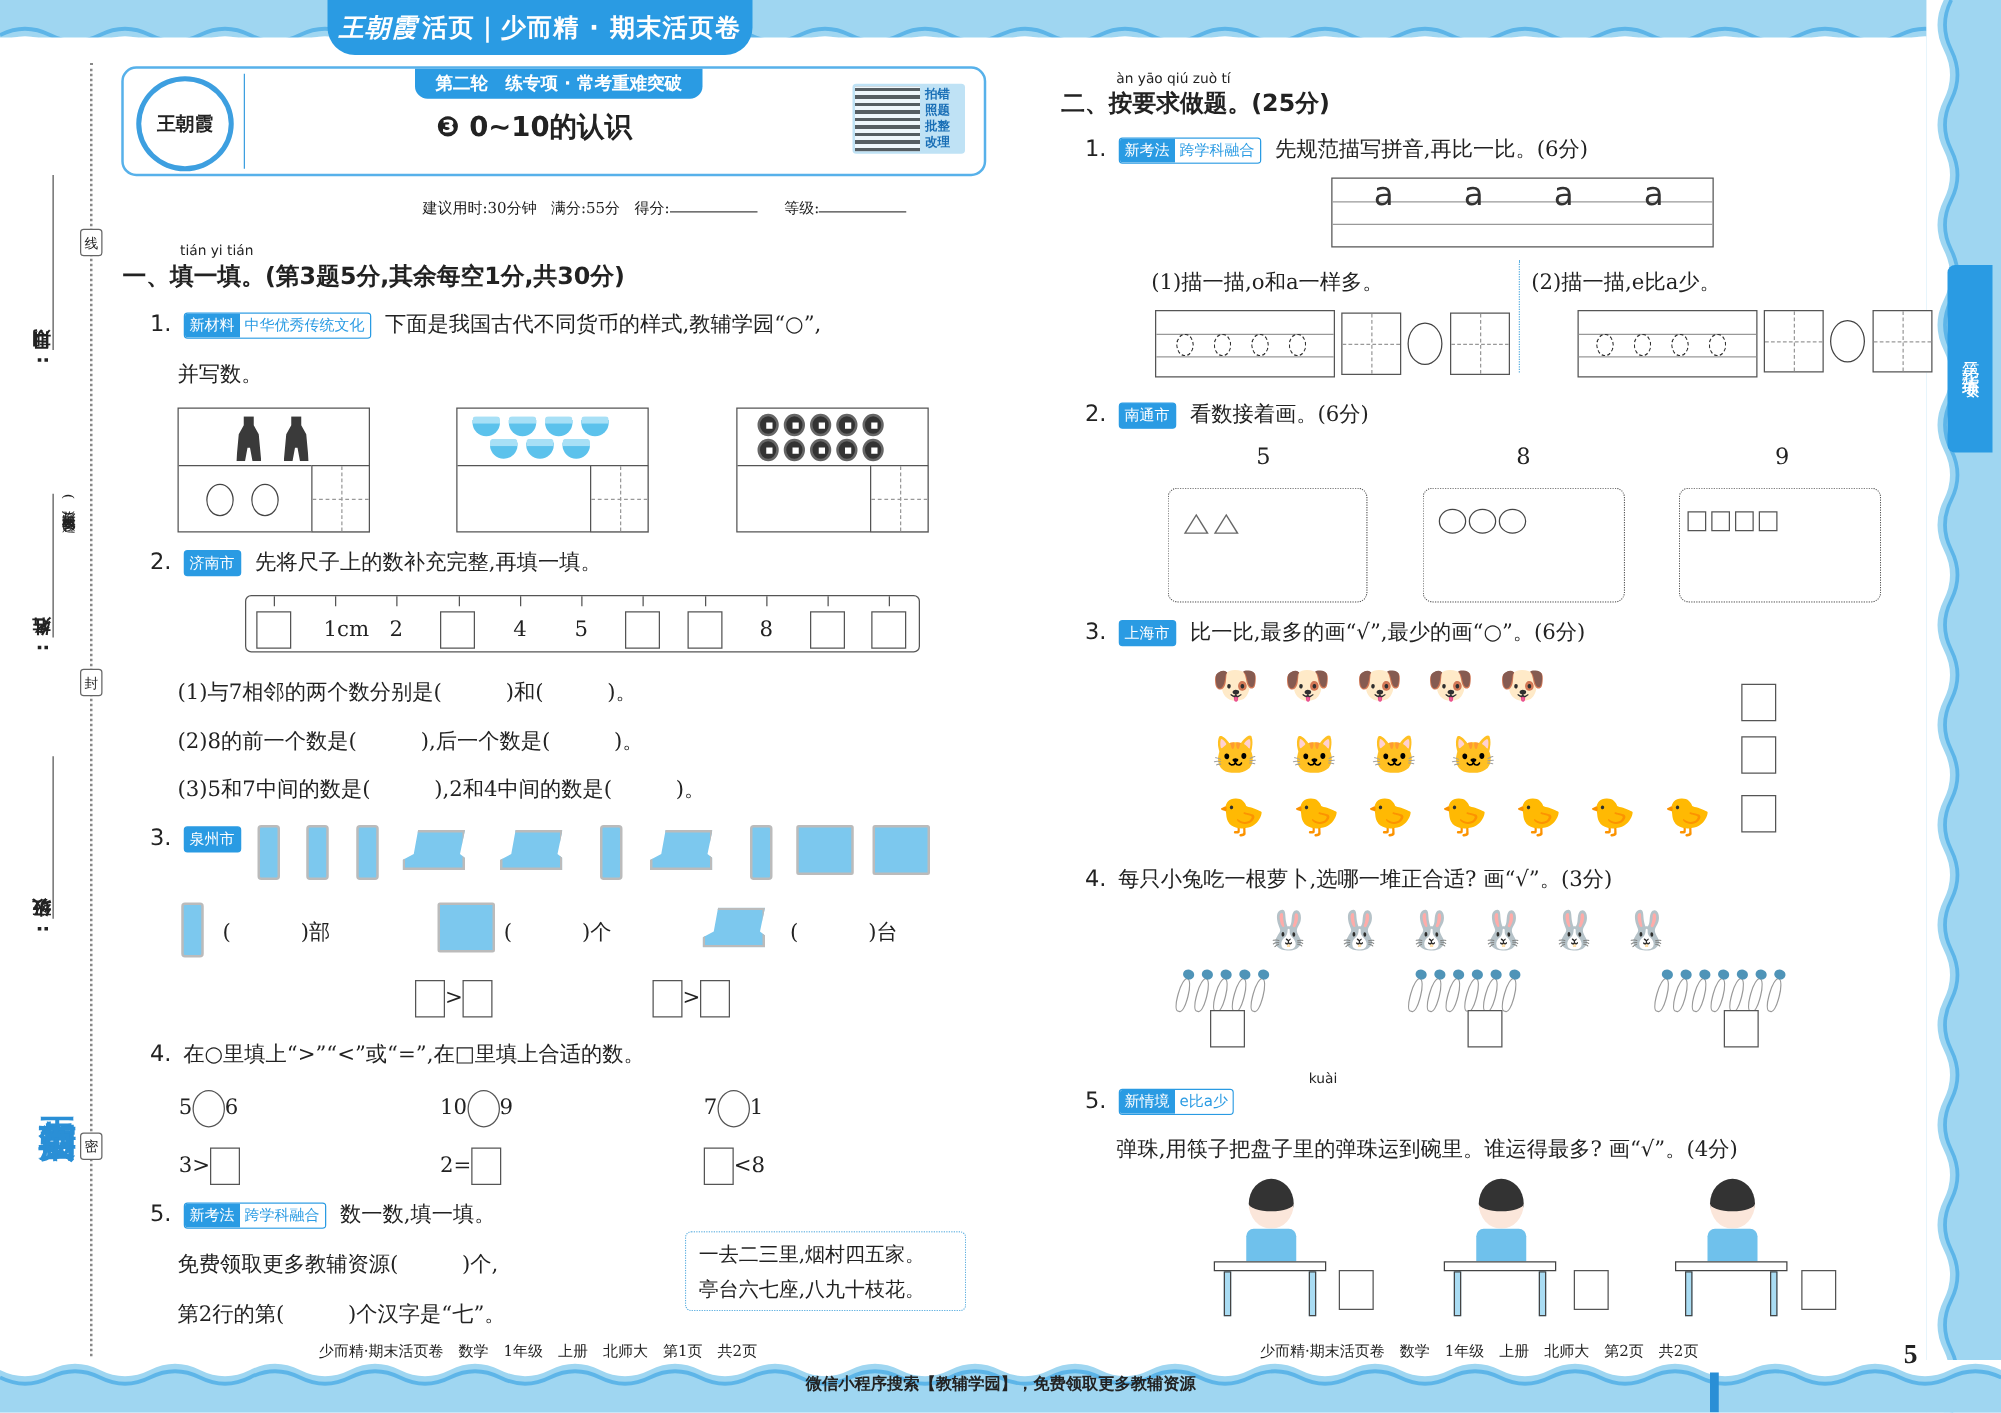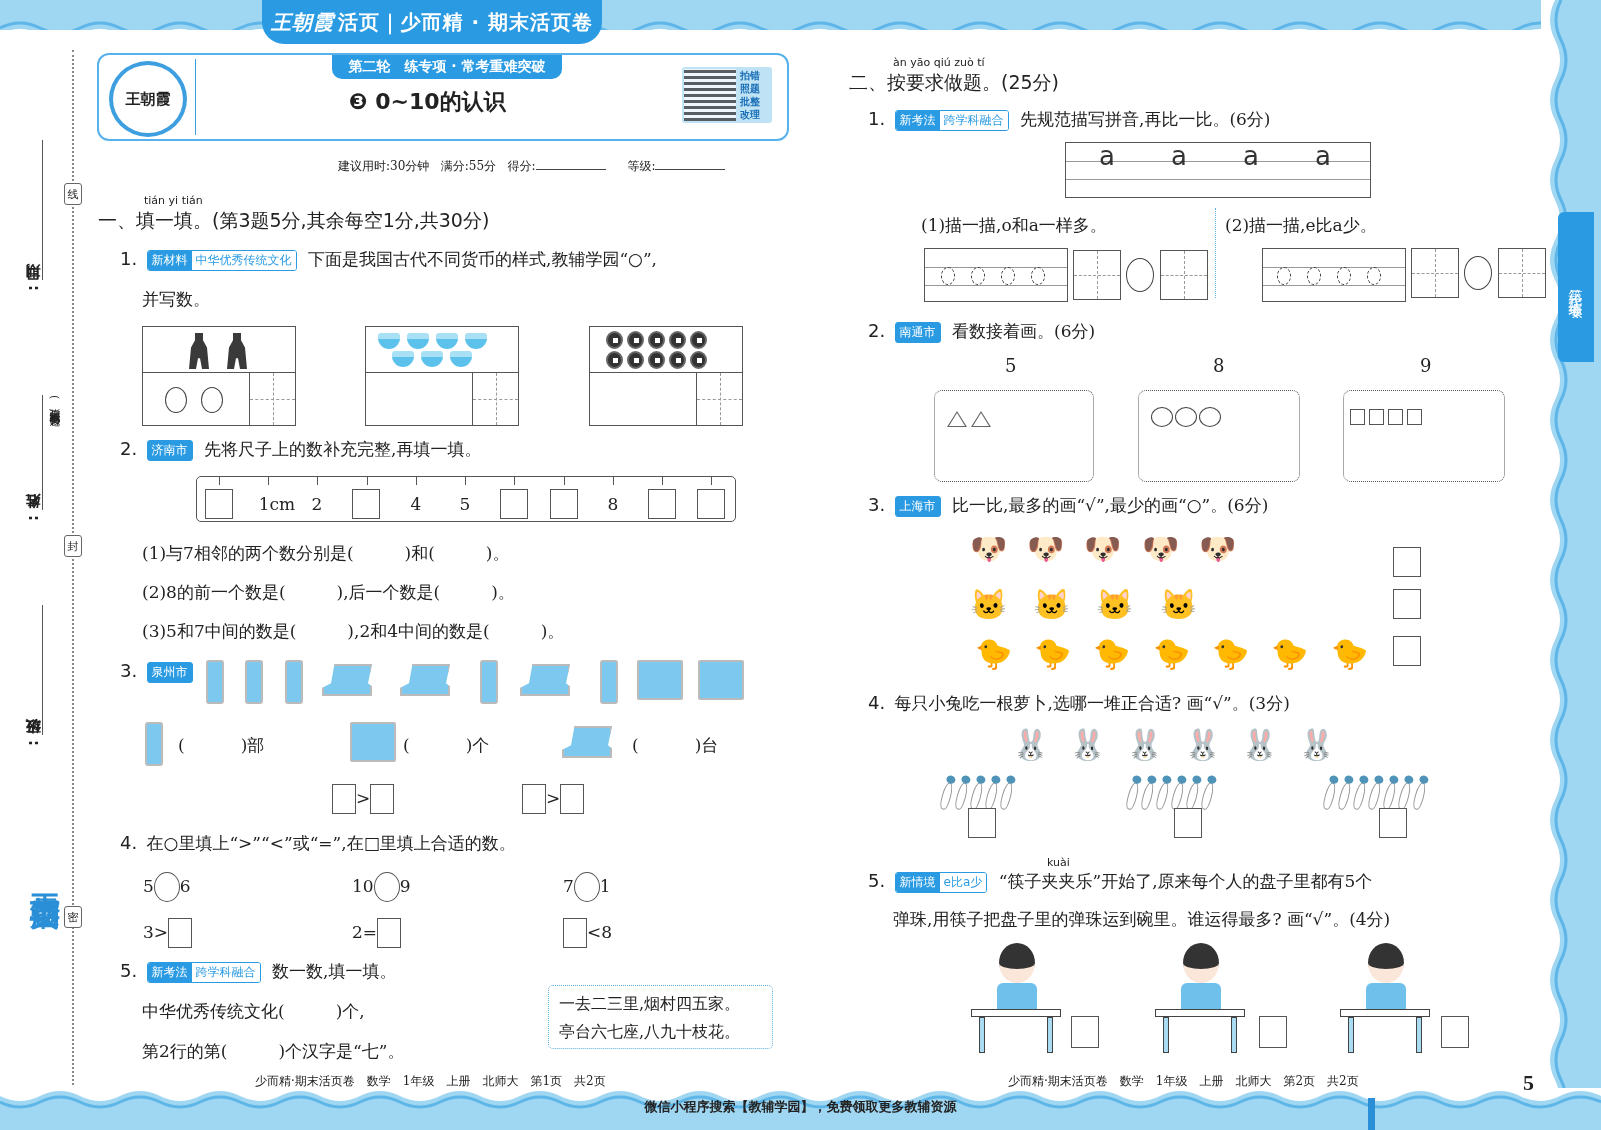--- a/index.html
+++ b/index.html
@@ -25,21 +25,21 @@
 .logo-div{position:absolute;left:96px;top:4px;bottom:4px;border-left:1px solid #3d9fe0}
 .round-tag{position:absolute;left:233px;top:0;width:230px;height:24px;background:#2a9be3;color:#fff;font-family:"DejaVu Sans",sans-serif;font-size:14px;font-weight:bold;display:flex;align-items:center;justify-content:center;border-radius:0 0 10px 10px}
 .unit-title{position:absolute;left:250px;top:32px;font-family:"DejaVu Sans",sans-serif;font-size:22px;font-weight:bold}
 .qr{position:absolute;left:583px;top:12px;width:90px;height:56px;background:#bfe2f5;border-radius:3px;display:flex}
 .qr-img{width:52px;height:52px;margin:2px;background:
  repeating-linear-gradient(0deg,#333 0 3px,#fff 3px 6px),#333;opacity:.75}
 .qr-txt{font-family:"DejaVu Sans",sans-serif;font-size:10px;color:#1a6fb6;font-weight:bold;line-height:13px;padding:2px}
 .meta{position:absolute;left:338px;top:158px;font-size:12px}
 .meta .blank{display:inline-block;width:70px;border-bottom:1px solid #444;margin-right:18px}
 
-.sec{position:absolute;font-size:19px;font-weight:normal;font-family:"DejaVu Sans",sans-serif}
+.sec{position:absolute;font-size:19px;font-weight:bold;font-family:"DejaVu Sans",sans-serif}
 .pinyin{position:absolute;font-size:11px;font-family:"DejaVu Sans",sans-serif}
 .q{position:absolute;font-size:17px;white-space:nowrap}
 .qn{font-family:"DejaVu Sans",sans-serif;font-size:18px;margin-right:4px}
 .tag{display:inline-flex;border:1px solid #2a9be3;border-radius:3px;font-family:"DejaVu Sans",sans-serif;font-size:12px;vertical-align:middle;margin-right:6px;overflow:hidden}
 .tag .a{background:#2a9be3;color:#fff;padding:1px 4px}
 .tag .b{color:#2a9be3;padding:1px 4px;background:#fff}
 .tag.solo{background:#2a9be3;color:#fff;padding:1px 4px}
 .box{position:absolute;border:1.5px solid #555;background:#fff}
 .tian{position:absolute;border:1.5px solid #555;background:#fff}
 .tian:before{content:"";position:absolute;left:50%;top:0;bottom:0;border-left:1px dashed #999}
@@ -265,21 +265,21 @@
 <div class="q" style="left:563px;top:918px"><span class="sq"></span><span>&lt;8</span></div>
 
 <div class="q" style="left:120px;top:960px">
   <span class="qn">5.</span>
   <span class="tag">
       <span class="a">新考法</span>
       <span class="b">跨学科融合</span>
     </span>
   <span>数一数,填一填。</span>
 </div>
-<div class="q" style="left:142px;top:1000px">中华优秀传统文化(　　　)个,</div>
+<div class="q" style="left:142px;top:1000px">免费领取更多教辅资源(　　　)个,</div>
 <div class="q" style="left:142px;top:1040px">第2行的第(　　　)个汉字是“七”。</div>
 <div class="poem">
   <div>一去二三里,烟村四五家。</div>
   <div>亭台六七座,八九十枝花。</div>
 </div>
 
 <div class="pinyin" style="left:893px;top:56px">àn yāo qiú zuò tí</div>
 <div class="sec" style="left:849px;top:70px">二、按要求做题。(25分)</div>
 
 <div class="q" style="left:868px;top:108px">
@@ -394,21 +394,20 @@
 <div class="box" style="left:1174px;top:808px;width:28px;height:30px"></div>
 <div class="box" style="left:1379px;top:808px;width:28px;height:30px"></div>
 
 <div class="pinyin" style="left:1047px;top:856px">kuài</div>
 <div class="q" style="left:868px;top:870px">
   <span class="qn">5.</span>
   <span class="tag">
       <span class="a">新情境</span>
       <span class="b">e比a少</span>
     </span>
-  <span>“筷子夹夹乐”开始了,原来每个人的盘子里都有5个</span>
 </div>
 <div class="q" style="left:893px;top:908px">弹珠,用筷子把盘子里的弹珠运到碗里。谁运得最多? 画“√”。(4分)</div>
 <div class="kid" style="left:971px;top:943px">
     <div class="head"></div>
     <div class="body"></div>
     <div class="table"></div>
     <div class="leg1"></div>
     <div class="leg2"></div>
   </div>
 <div class="box" style="left:1071px;top:1016px;width:28px;height:32px"></div>

